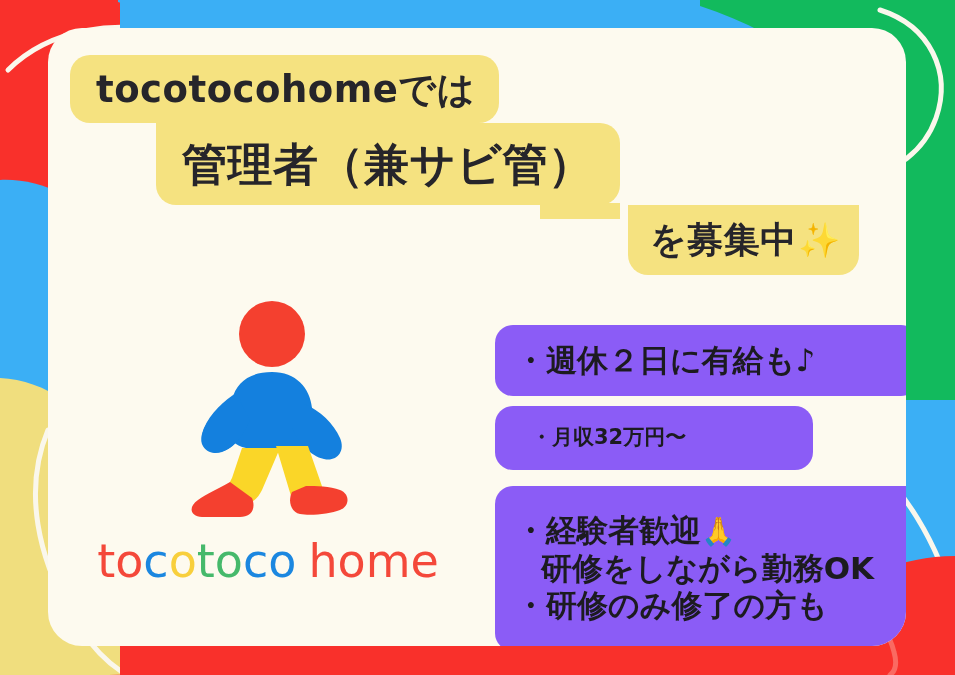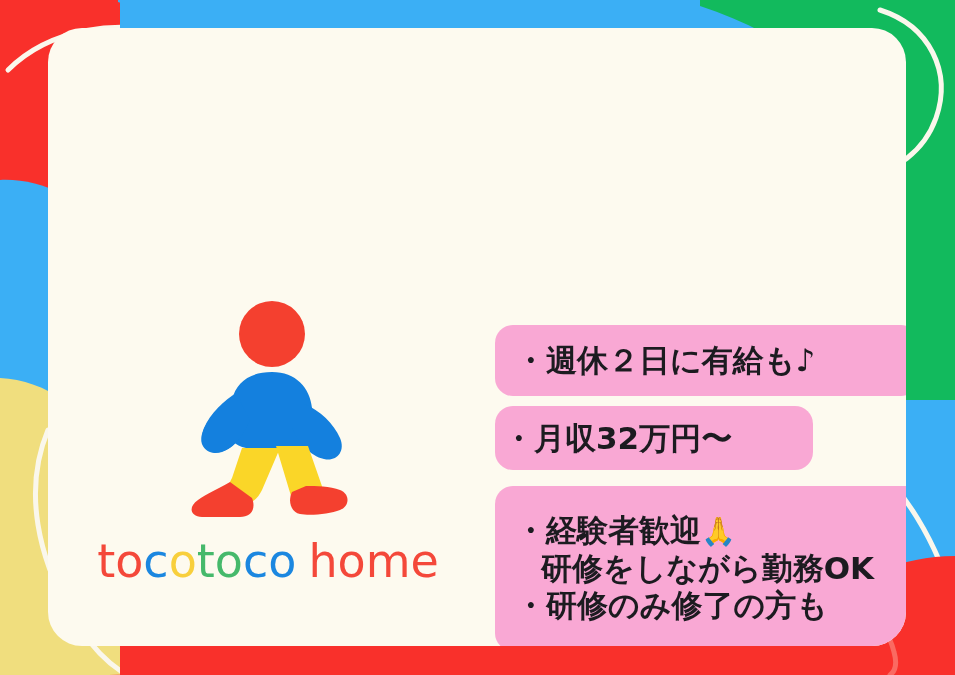--- a/index.html
+++ b/index.html
@@ -127,41 +127,41 @@
     letter-spacing: 0px;
     white-space: nowrap;
     line-height: 1;
   }
   #logo-word span { display: inline-block; }
   .sp { width: 12px; }
 
   
   .mg {
     position: absolute;
-    background: #f9a8d4;
+    background: #8b5cf6;
     color: #1C1B20;
     font-weight: 900;
     box-sizing: border-box;
     display: flex;
     flex-direction: column;
     justify-content: center;
   }
   .mg1 {
     left: 447px; top: 297px;
     width: 424px; height: 71px;
     border-radius: 18px;
     padding: 0 14px 0 20px;
     font-size: 31px;
   }
   .mg2 {
     left: 447px; top: 378px;
     width: 318px; height: 64px;
     border-radius: 18px;
-    padding: 0 14px 0 8px;
-    font-size: 31px;
+    padding: 0 14px 0 36px;
+    font-size: 21px;
   }
   .mg3 {
     left: 447px; top: 458px;
     width: 448px; height: 165px;
     border-radius: 18px;
     padding: 8px 14px 8px 20px;
     font-size: 31px;
   }
   .mg3 .line { line-height: 1.22; white-space: nowrap; }
   .mg3 .line.indent { padding-left: 26px; }
@@ -218,20 +218,36 @@
 
     <path d="M0,675 H955 V556 C900,556 860,580 800,596
              C720,618 620,612 540,618 C440,626 360,642 300,656
              C240,670 160,675 100,675 Z" fill="#F9302B"></path>
     <rect x="120" y="640" width="835" height="35" fill="#F9302B"></rect>
     <path d="M812,600 C852,596 886,618 894,652 C898,666 894,672 890,675" fill="none" stroke="#FA6A62" stroke-width="5" stroke-linecap="round"></path>
   </svg>
 
   <div id="card">
 
+    <div class="hl-wrap">
+
+      <div class="hl-row hl1">
+        <span class="hl-text">tocotocohomeでは</span>
+      </div>
+
+      <div class="hl-row hl2">
+        <span class="hl-text">管理者（兼サビ管）</span>
+      </div>
+
+      <div class="hl-row hl3">
+        <span class="hl-text">を募集中</span>
+        <span class="sparkle">✨</span>
+      </div>
+
+    </div>
 
     <div id="logo-block">
 
       <svg id="walker" viewBox="0 0 168 222">
 
         <circle cx="88" cy="38" r="33" fill="#F4402F"></circle>
 
         <path d="M88,76 C112,76 126,92 128,112 L128,140 C128,152 118,158 108,156
                  L62,152 C50,150 44,142 45,132 L48,104 C52,86 66,76 88,76 Z" fill="#1480DE"></path>
 

